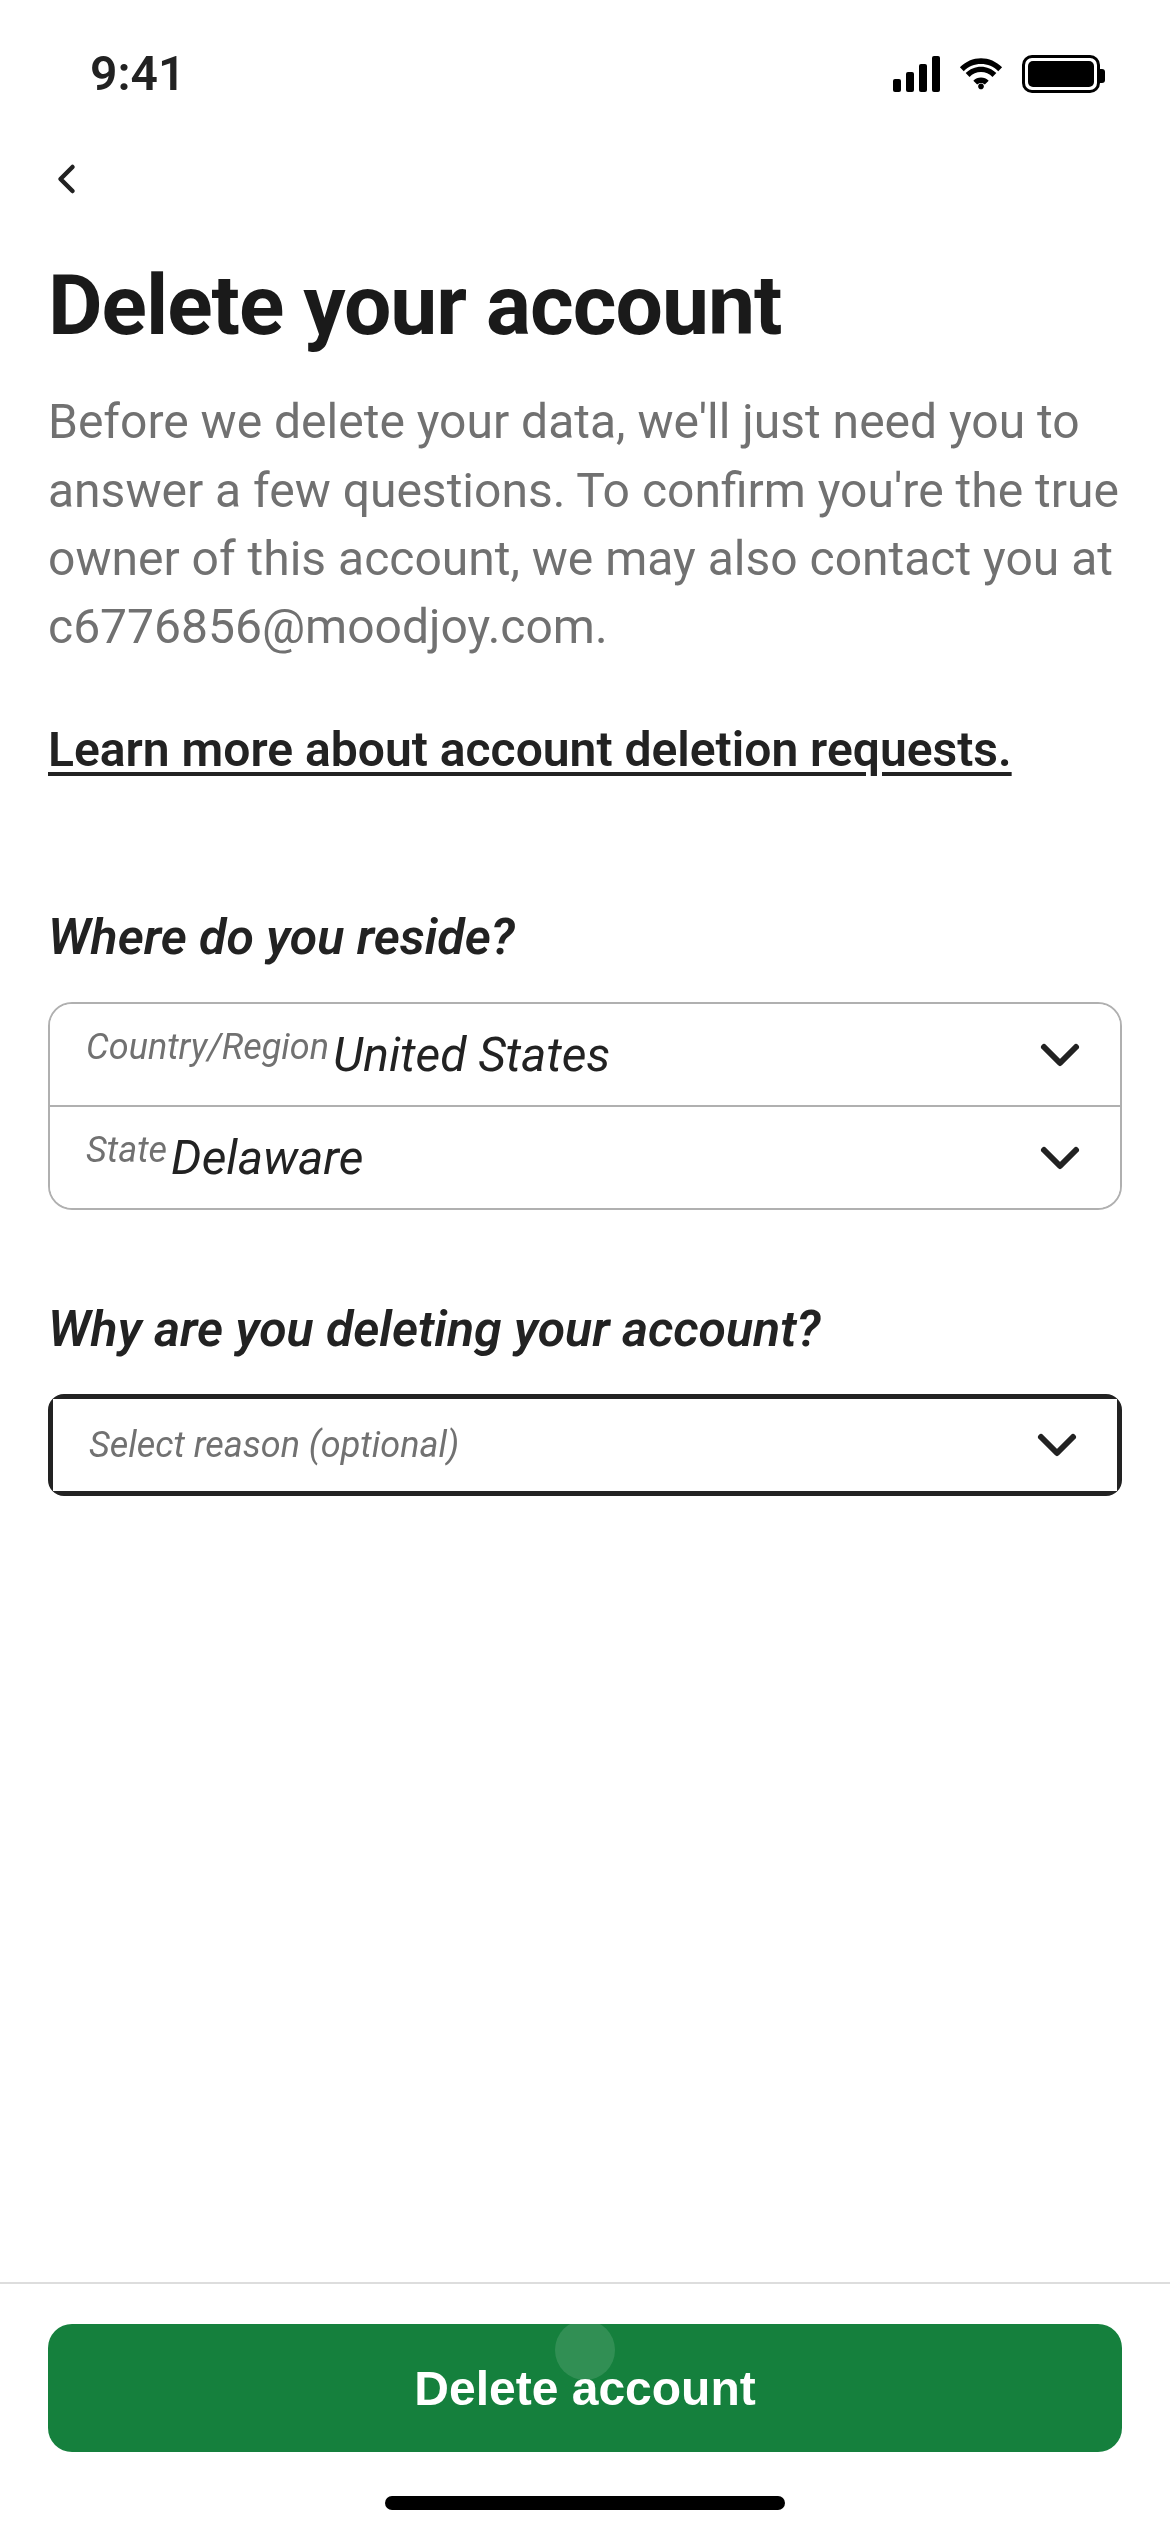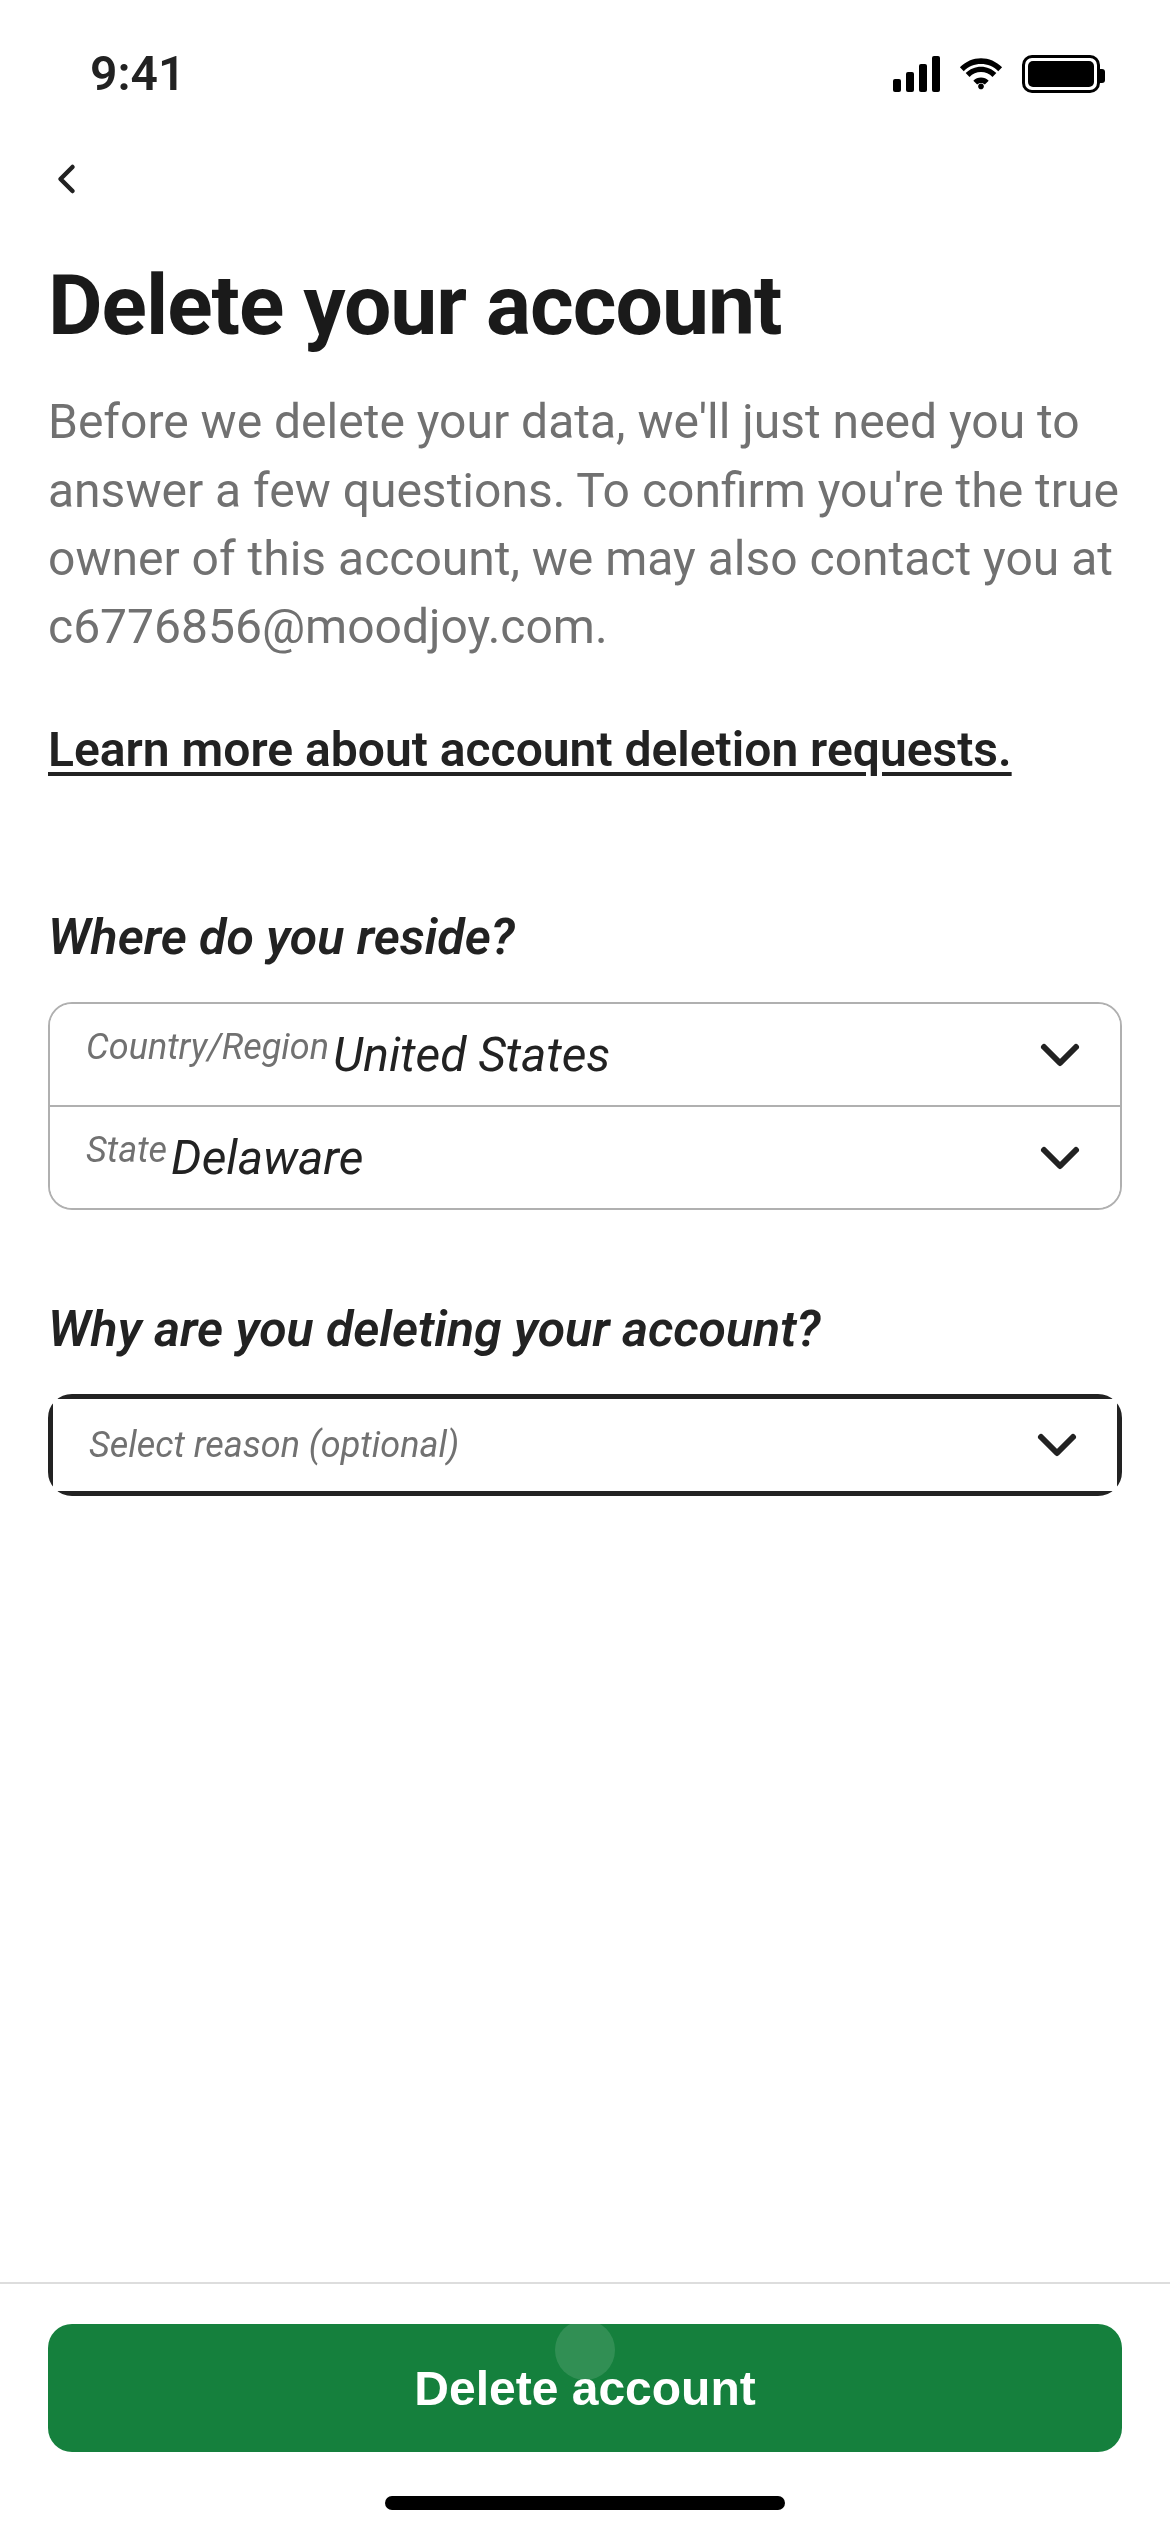--- a/index.html
+++ b/index.html
@@ -117,21 +117,21 @@
     white-space: nowrap;
     overflow: hidden;
     text-overflow: ellipsis;
     max-width: 840px;
   }
   .chevron { flex-shrink:0; }
   .chevron svg { width: 48px; height: 48px; display:block; }
 
   .select-single.focused {
     border: 5px solid #222;
-    border-radius: 24px;
+    border-radius: 16px;
   }
   .select-single .select-field { border-bottom:none; padding: 22px 36px; }
 
   .bottom-bar {
     position: absolute;
     bottom: 0; left: 0; right: 0;
     border-top: 2px solid #ddd;
     padding: 40px 48px 80px 48px;
     background: #fff;
   }

